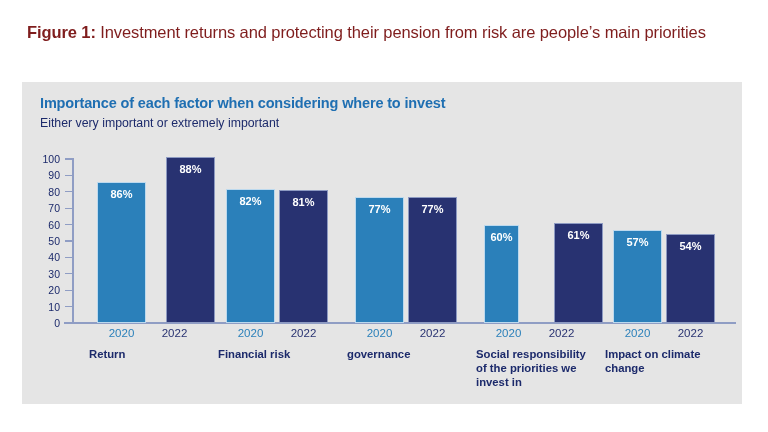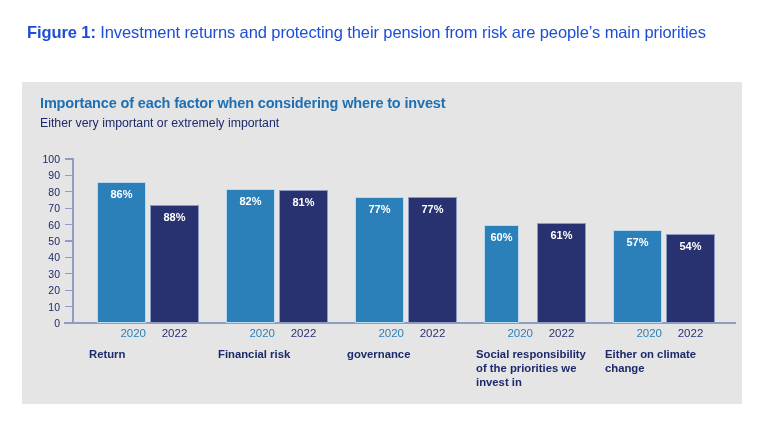--- a/index.html
+++ b/index.html
@@ -11,21 +11,21 @@
   }
   #root { position: relative; width: 768px; height: 432px; }
 
   
   .figure-caption {
     position: absolute;
     left: 27px; top: 20px;
     width: 700px;
     font-size: 16.5px;
     line-height: 25px;
-    color: #1d4ed8;
+    color: #7f1d1d;
     letter-spacing: -0.1px;
   }
   .figure-caption .fig-label { font-weight: bold; }
   .figure-caption .fig-text  { font-weight: normal; }
 
   
   .panel {
     position: absolute;
     left: 22px; top: 82px;
     width: 720px; height: 322px;
@@ -100,21 +100,21 @@
   }
 
   
   .year-label {
     position: absolute;
     top: 245px;
     text-align: center;
     font-size: 11.5px;
     font-weight: normal;
   }
-  .year-label.y2020 { color: #2b80ba; text-align: right; }
+  .year-label.y2020 { color: #2b80ba; }
   .year-label.y2022 { color: #283271; }
 
   .cat-label {
     position: absolute;
     top: 265px;
     font-size: 11.3px;
     font-weight: bold;
     color: #1c2a6b;
     line-height: 14px;
   }
@@ -157,39 +157,39 @@
           <div class="y-label" style="top: 109.8px;">80</div>
           <div class="y-tick" style="top: 92.7px;"></div>
           <div class="y-label" style="top: 93.4px;">90</div>
           <div class="y-tick" style="top: 76.3px;"></div>
           <div class="y-label" style="top: 77px;">100</div>
         </div>
       <div class="bars-layer" id="bars-layer">
           <div class="bar y2020" style="left: 75px; width: 49px; height: 141.04px;">
             <div class="bar-value">86%</div>
           </div>
-          <div class="bar y2022" style="left: 128px; width: 49px; height: 118px;">
+          <div class="bar y2022" style="left: 144px; width: 49px; height: 166px;">
             <div class="bar-value">88%</div>
           </div>
           <div class="bar y2020" style="left: 204px; width: 49px; height: 134.48px;">
             <div class="bar-value">82%</div>
           </div>
           <div class="bar y2022" style="left: 257px; width: 49px; height: 132.84px; padding-left: 36px;">
             <div class="bar-value">81%</div>
           </div>
           <div class="bar y2020" style="left: 333px; width: 49px; height: 126.28px;">
             <div class="bar-value">77%</div>
           </div>
           <div class="bar y2022" style="left: 386px; width: 49px; height: 126.28px;">
             <div class="bar-value">77%</div>
           </div>
           <div class="bar y2020" style="left: 462px; width: 35px; height: 98.4px;">
             <div class="bar-value">60%</div>
           </div>
-          <div class="bar y2022" style="left: 515px; width: 49px; height: 100.04px;">
+          <div class="bar y2022" style="left: 532px; width: 49px; height: 100.04px;">
             <div class="bar-value">61%</div>
           </div>
           <div class="bar y2020" style="left: 591px; width: 49px; height: 93.48px;">
             <div class="bar-value">57%</div>
           </div>
           <div class="bar y2022" style="left: 644px; width: 49px; height: 88.56px;">
             <div class="bar-value">54%</div>
           </div>
         </div>
       <div id="x-axis">
@@ -211,20 +211,20 @@
           <div class="year-label y2020" style="left: 462px; width: 49px;">2020</div>
           <div class="year-label y2022" style="left: 515px; width: 49px;">2022</div>
           <div class="cat-label" style="left: 454px; width: 118px;">
             <div>Social responsibility</div>
             <div>of the priorities we</div>
             <div>invest in</div>
           </div>
           <div class="year-label y2020" style="left: 591px; width: 49px;">2020</div>
           <div class="year-label y2022" style="left: 644px; width: 49px;">2022</div>
           <div class="cat-label" style="left: 583px; width: 118px;">
-            <div>Either on climate</div>
+            <div>Impact on climate</div>
             <div>change</div>
           </div>
         </div>
     </div>
 
   </div>
 </div>
 
 </body></html>

